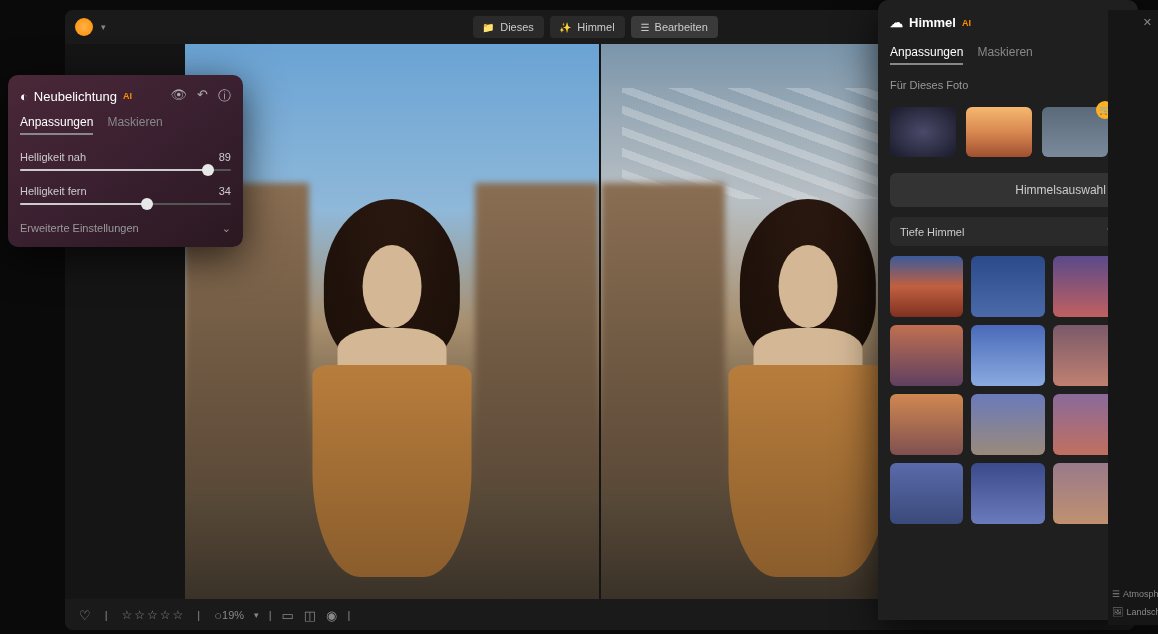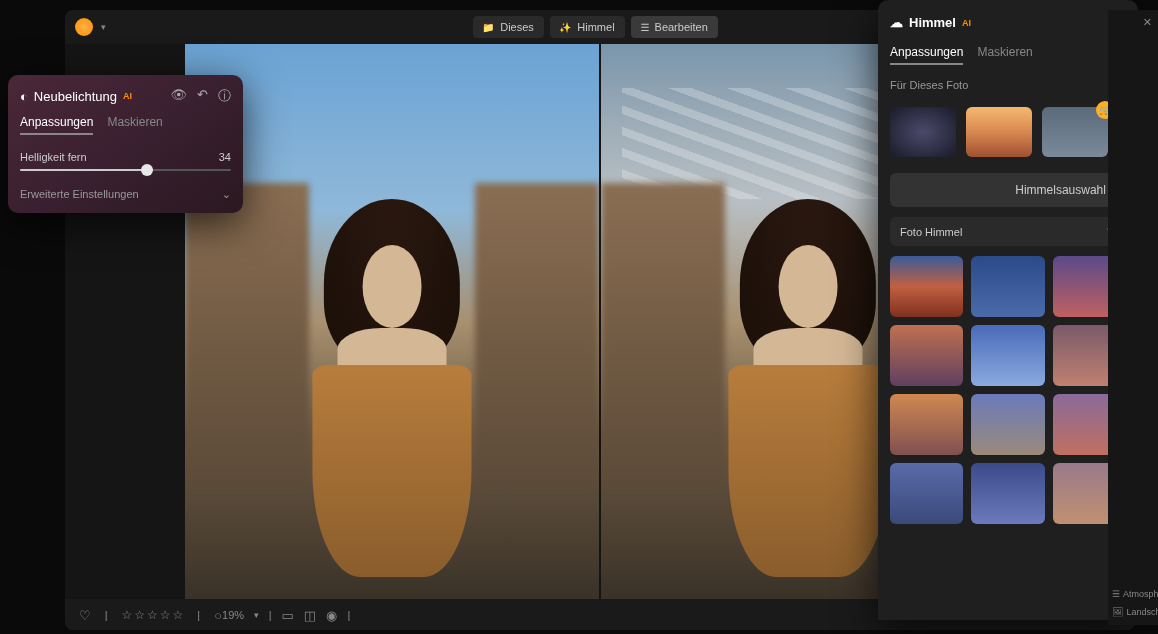--- a/index.html
+++ b/index.html
@@ -201,20 +201,30 @@
       <span>ⓘ</span>
     </div>
   </div>
   <div class="lp-tabs">
     <span class="lp-tab active">Anpassungen</span>
     <span class="lp-tab">Maskieren</span>
   </div>
 
   <div class="slider-row">
     <div class="slider-label">
+        <span>Helligkeit nah</span>
+        <span>89</span>
+      </div>
+    <div class="slider-track">
+        <div class="slider-fill" style="width:89%"></div>
+        <div class="slider-thumb" style="left:89%"></div>
+      </div>
+  </div>
+  <div class="slider-row">
+    <div class="slider-label">
         <span>Helligkeit fern</span>
         <span>34</span>
       </div>
     <div class="slider-track">
         <div class="slider-fill" style="width:60%"></div>
         <div class="slider-thumb" style="left:60%"></div>
       </div>
   </div>
 
   <div class="lp-expand">
@@ -242,21 +252,21 @@
     <div class="thumb-sm t2"></div>
     <div class="thumb-sm t3">
         <div class="cart-badge">🛒</div>
       </div>
   </div>
   <button class="selector-btn">
       <span>Himmelsauswahl</span>
       <span>⌄</span>
     </button>
   <button class="dropdown-btn">
-      <span>Foto Himmel</span>
+      <span>Tiefe Himmel</span>
       <span>⇅</span>
     </button>
   <div class="sky-grid">
     <div class="sky-thumb s1"></div>
     <div class="sky-thumb s2"></div>
     <div class="sky-thumb s3"></div>
     <div class="sky-thumb s4"></div>
     <div class="sky-thumb s5"></div>
     <div class="sky-thumb s6"></div>
     <div class="sky-thumb s7"></div>

